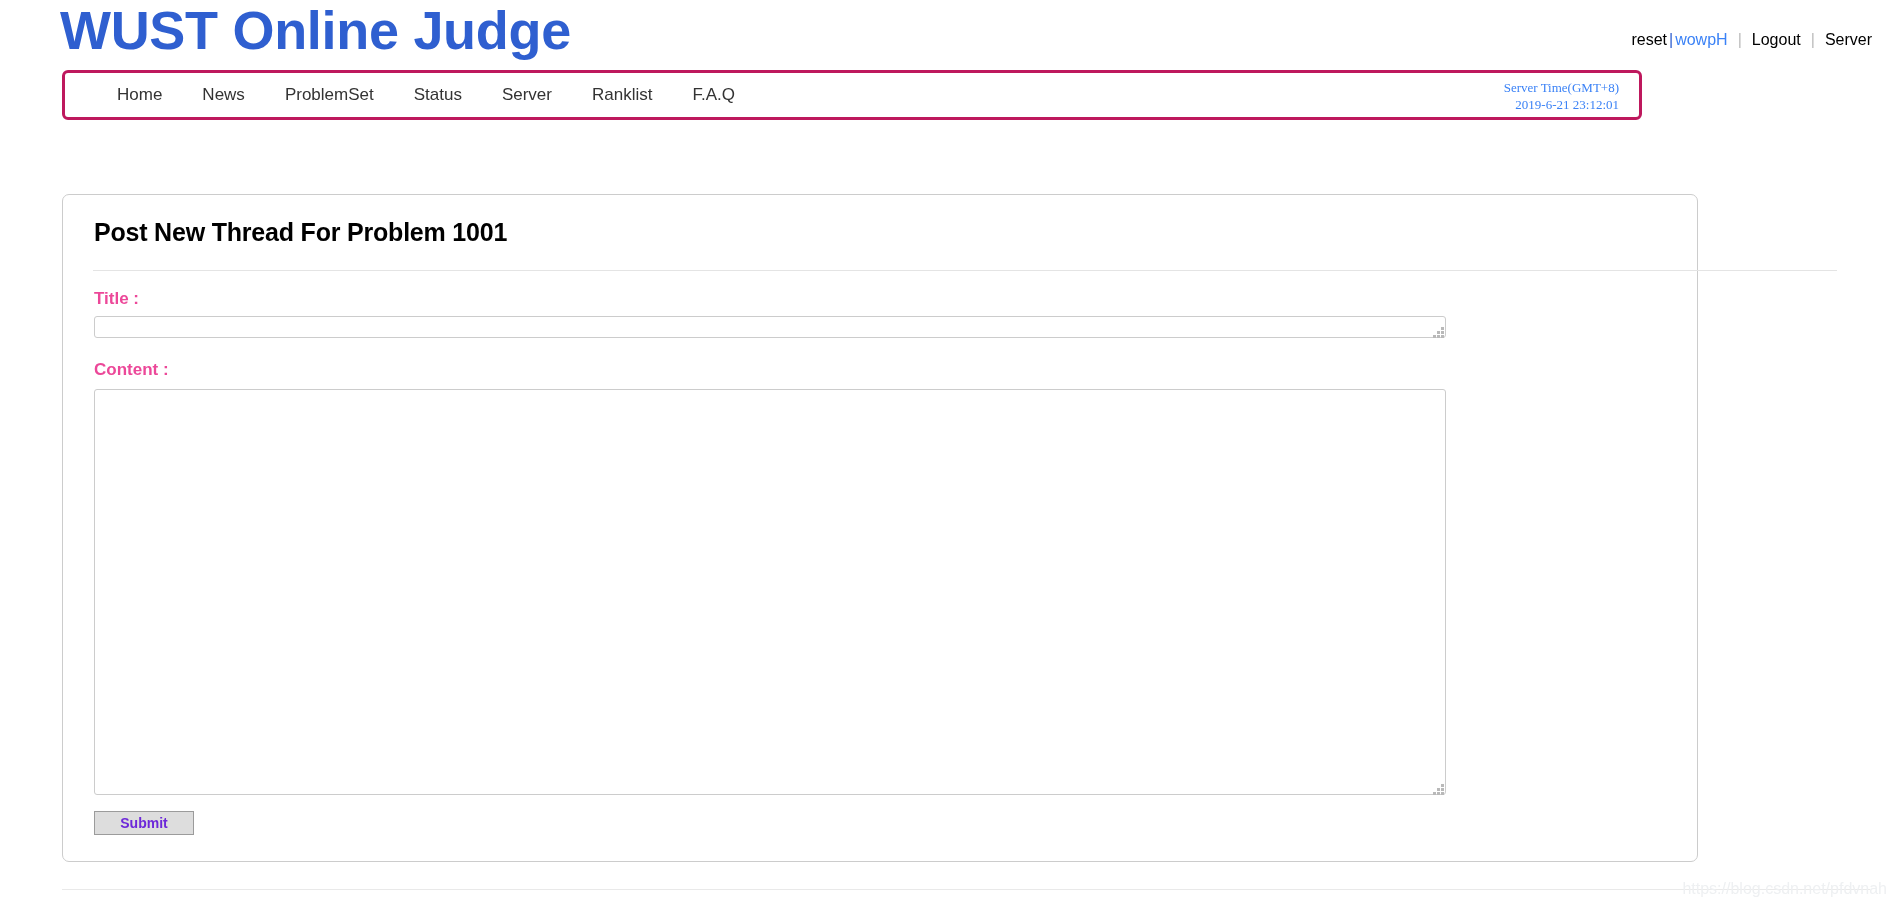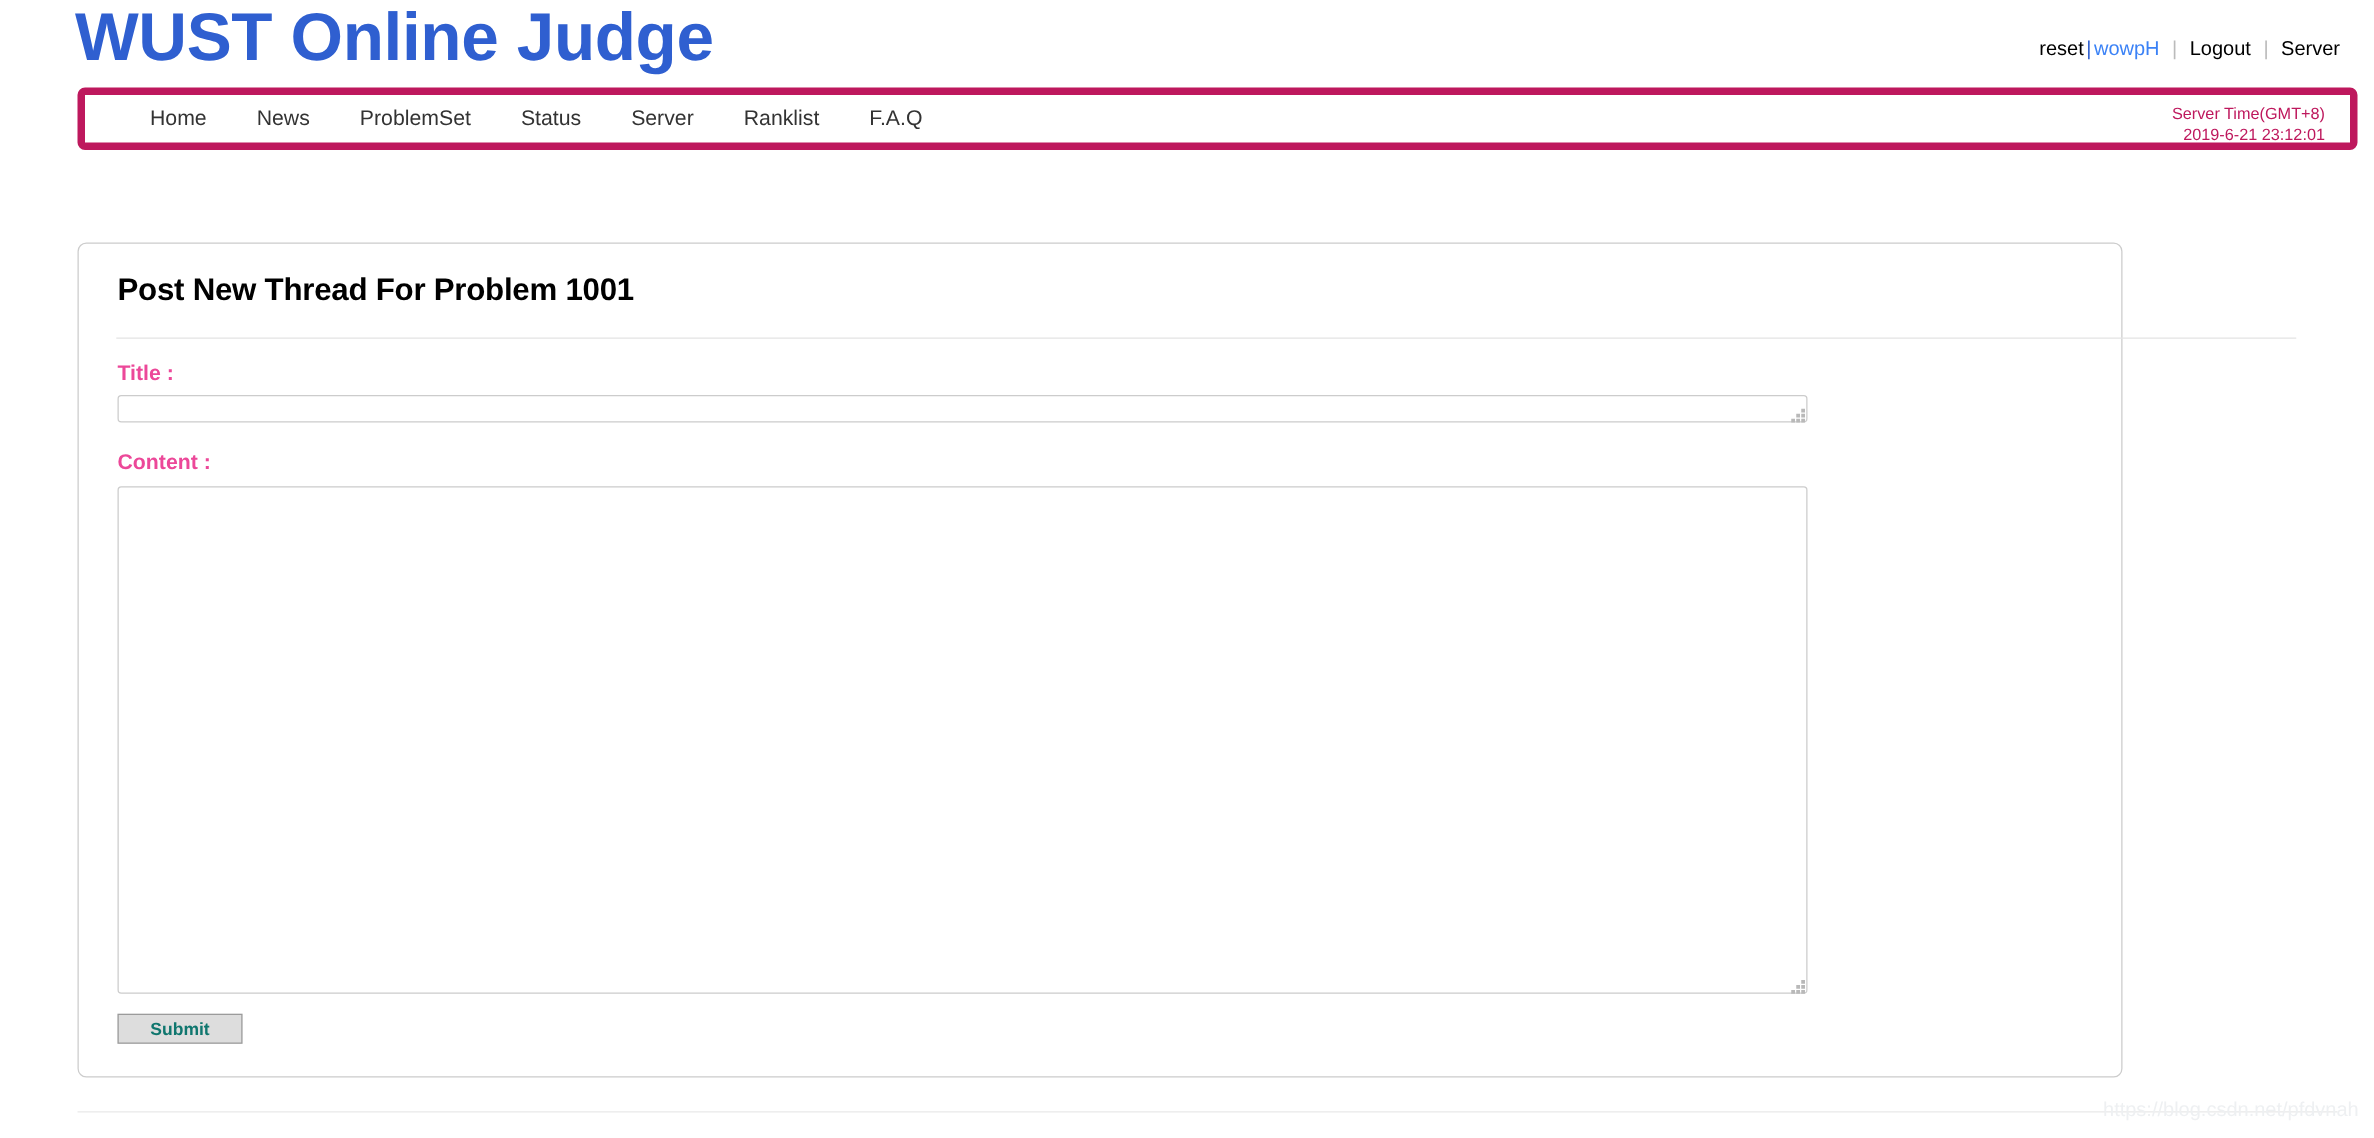--- a/index.html
+++ b/index.html
@@ -53,23 +53,23 @@
     color: #2f5fd0;
     letter-spacing: -0.3px;
     line-height: 48px;
   }
 
   
   .navbar {
     position: absolute;
     left: 62px;
     top: 70px;
-    width: 1824px;
+    width: 1580px;
     height: 50px;
-    border: 6px solid #be185d;
+    border: 3px solid #be185d;
     border-radius: 6px;
     background: #ffffff;
     box-sizing: border-box;
   }
   .nav-items {
     display: flex;
     align-items: center;
     height: 100%;
     padding-left: 32px;
     box-sizing: border-box;
@@ -82,21 +82,22 @@
     line-height: 48px;
     white-space: nowrap;
   }
   .server-time {
     position: absolute;
     right: 20px;
     top: 6px;
     text-align: right;
     font-size: 13px;
     line-height: 17px;
-    color: #be185d;
+    color: #3b82f6;
+    font-family: Liberation Serif, serif;
   }
 
   
   .panel {
     position: absolute;
     left: 62px;
     top: 194px;
     width: 1636px;
     height: 668px;
     border: 1px solid #cccccc;
@@ -196,21 +197,21 @@
     left: 31px;
     top: 616px;
     width: 100px;
     height: 24px;
     background: #dddddd;
     border: 1px solid #9b9b9b;
     border-radius: 0;
     font-family: "Liberation Sans", sans-serif;
     font-size: 14px;
     font-weight: bold;
-    color: #0f766e;
+    color: #6d28d9;
     cursor: pointer;
     box-sizing: border-box;
   }
 
   
   .footer-rule {
     position: absolute;
     left: 62px;
     top: 889px;
     width: 1808px;

